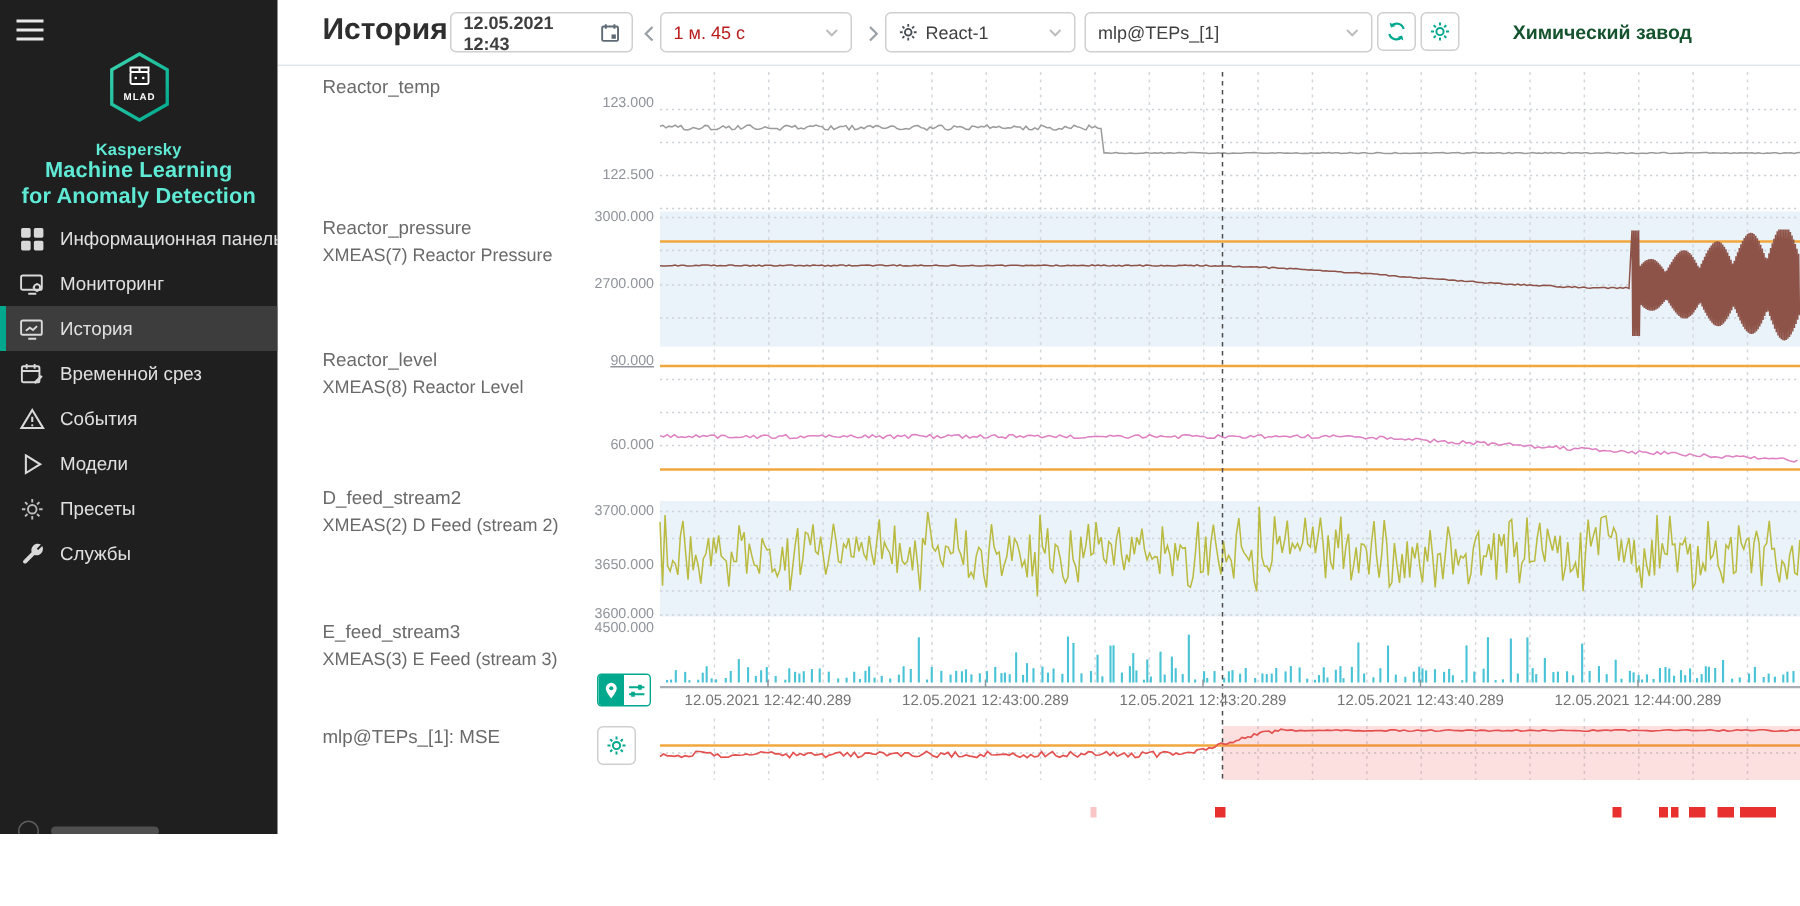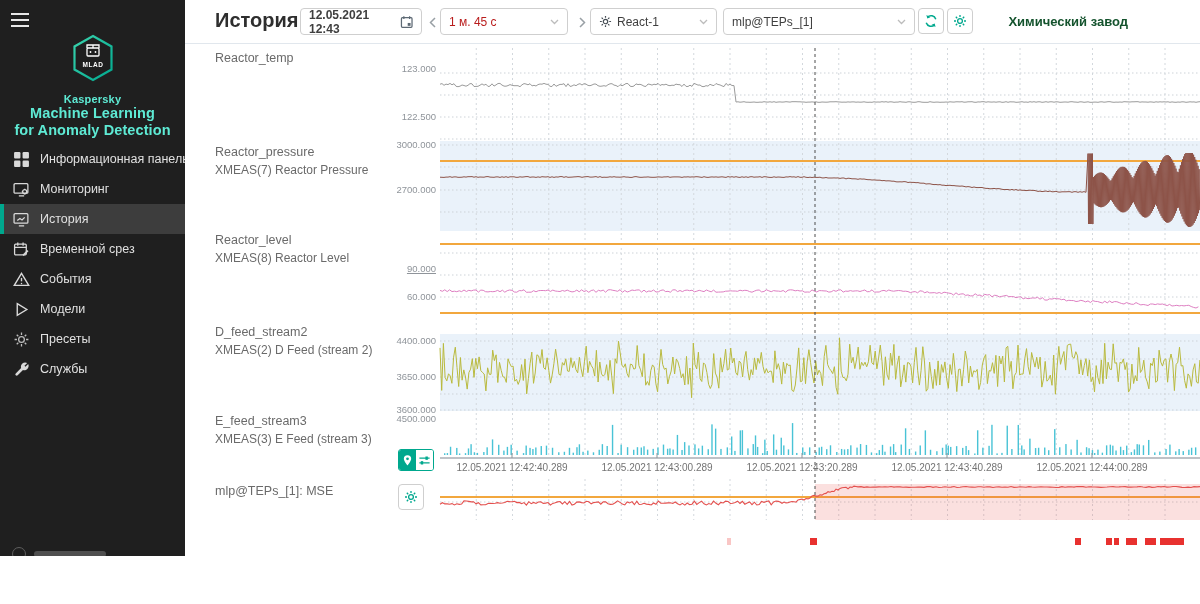--- a/index.html
+++ b/index.html
@@ -553,23 +553,23 @@
           <circle cx="7" cy="7" r="2.4"></circle>
           <path d="M7 1v2 M7 11v2 M1 7h2 M11 7h2 M2.8 2.8l1.4 1.4 M9.8 9.8l1.4 1.4 M2.8 11.2l1.4-1.4 M9.8 4.2l1.4-1.4"></path>
         </g>
       </svg>
   </button>
 
 <div class="ytick" style="top: 64px;">123.000</div>
     <div class="ytick" style="top: 112px;">122.500</div>
     <div class="ytick" style="top: 140px;">3000.000</div>
     <div class="ytick" style="top: 185px;">2700.000</div>
-    <div class="ytick" style="top: 264px; text-decoration: underline;">90.000</div>
+    <div class="ytick" style="top: 236px; text-decoration: underline;">90.000</div>
     <div class="ytick" style="top: 292px;">60.000</div>
-    <div class="ytick" style="top: 336px;">4400.000</div>
+    <div class="ytick" style="top: 336px;">3700.000</div>
     <div class="ytick" style="top: 372px;">3650.000</div>
     <div class="ytick" style="top: 405px;">3600.000</div>
     <div class="ytick" style="top: 414px;">4500.000</div>
     <div class="xtick" style="left: 432px;">12.05.2021 12:42:40.289</div>
     <div class="xtick" style="left: 577px;">12.05.2021 12:43:00.289</div>
     <div class="xtick" style="left: 722px;">12.05.2021 12:43:20.289</div>
     <div class="xtick" style="left: 867px;">12.05.2021 12:43:40.289</div>
     <div class="xtick" style="left: 1012px;">12.05.2021 12:44:00.289</div>
   </div>
 

